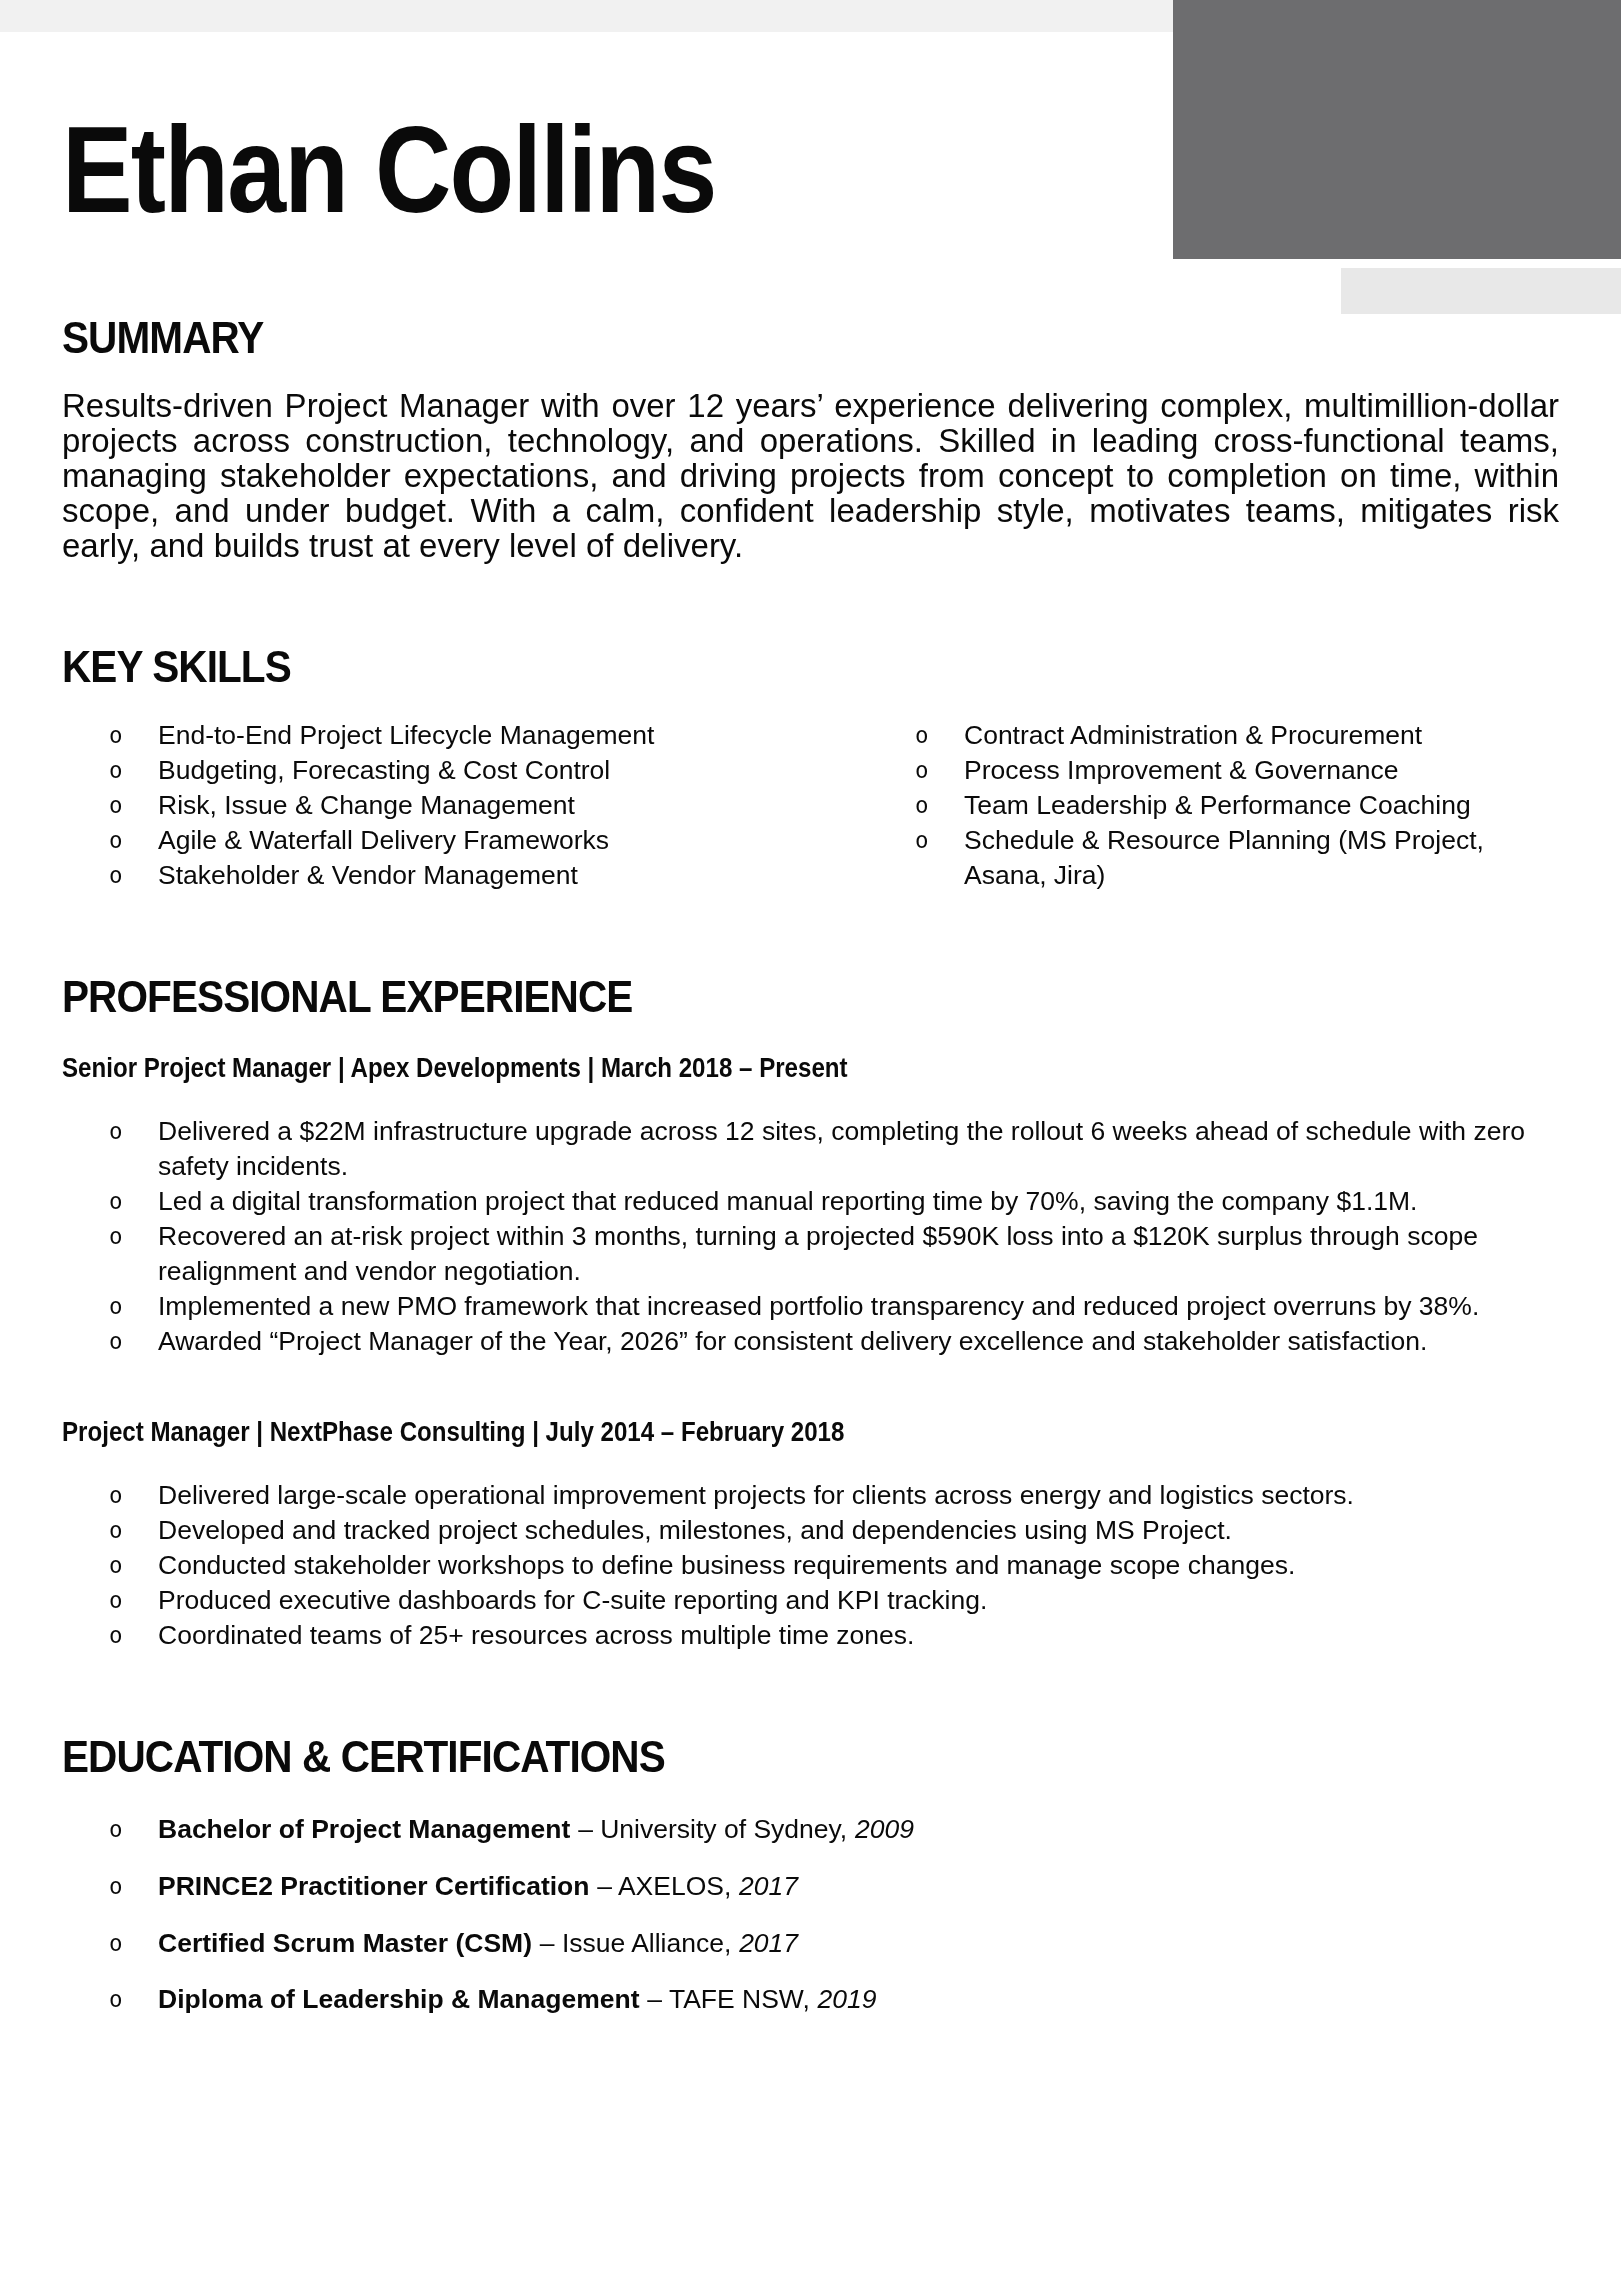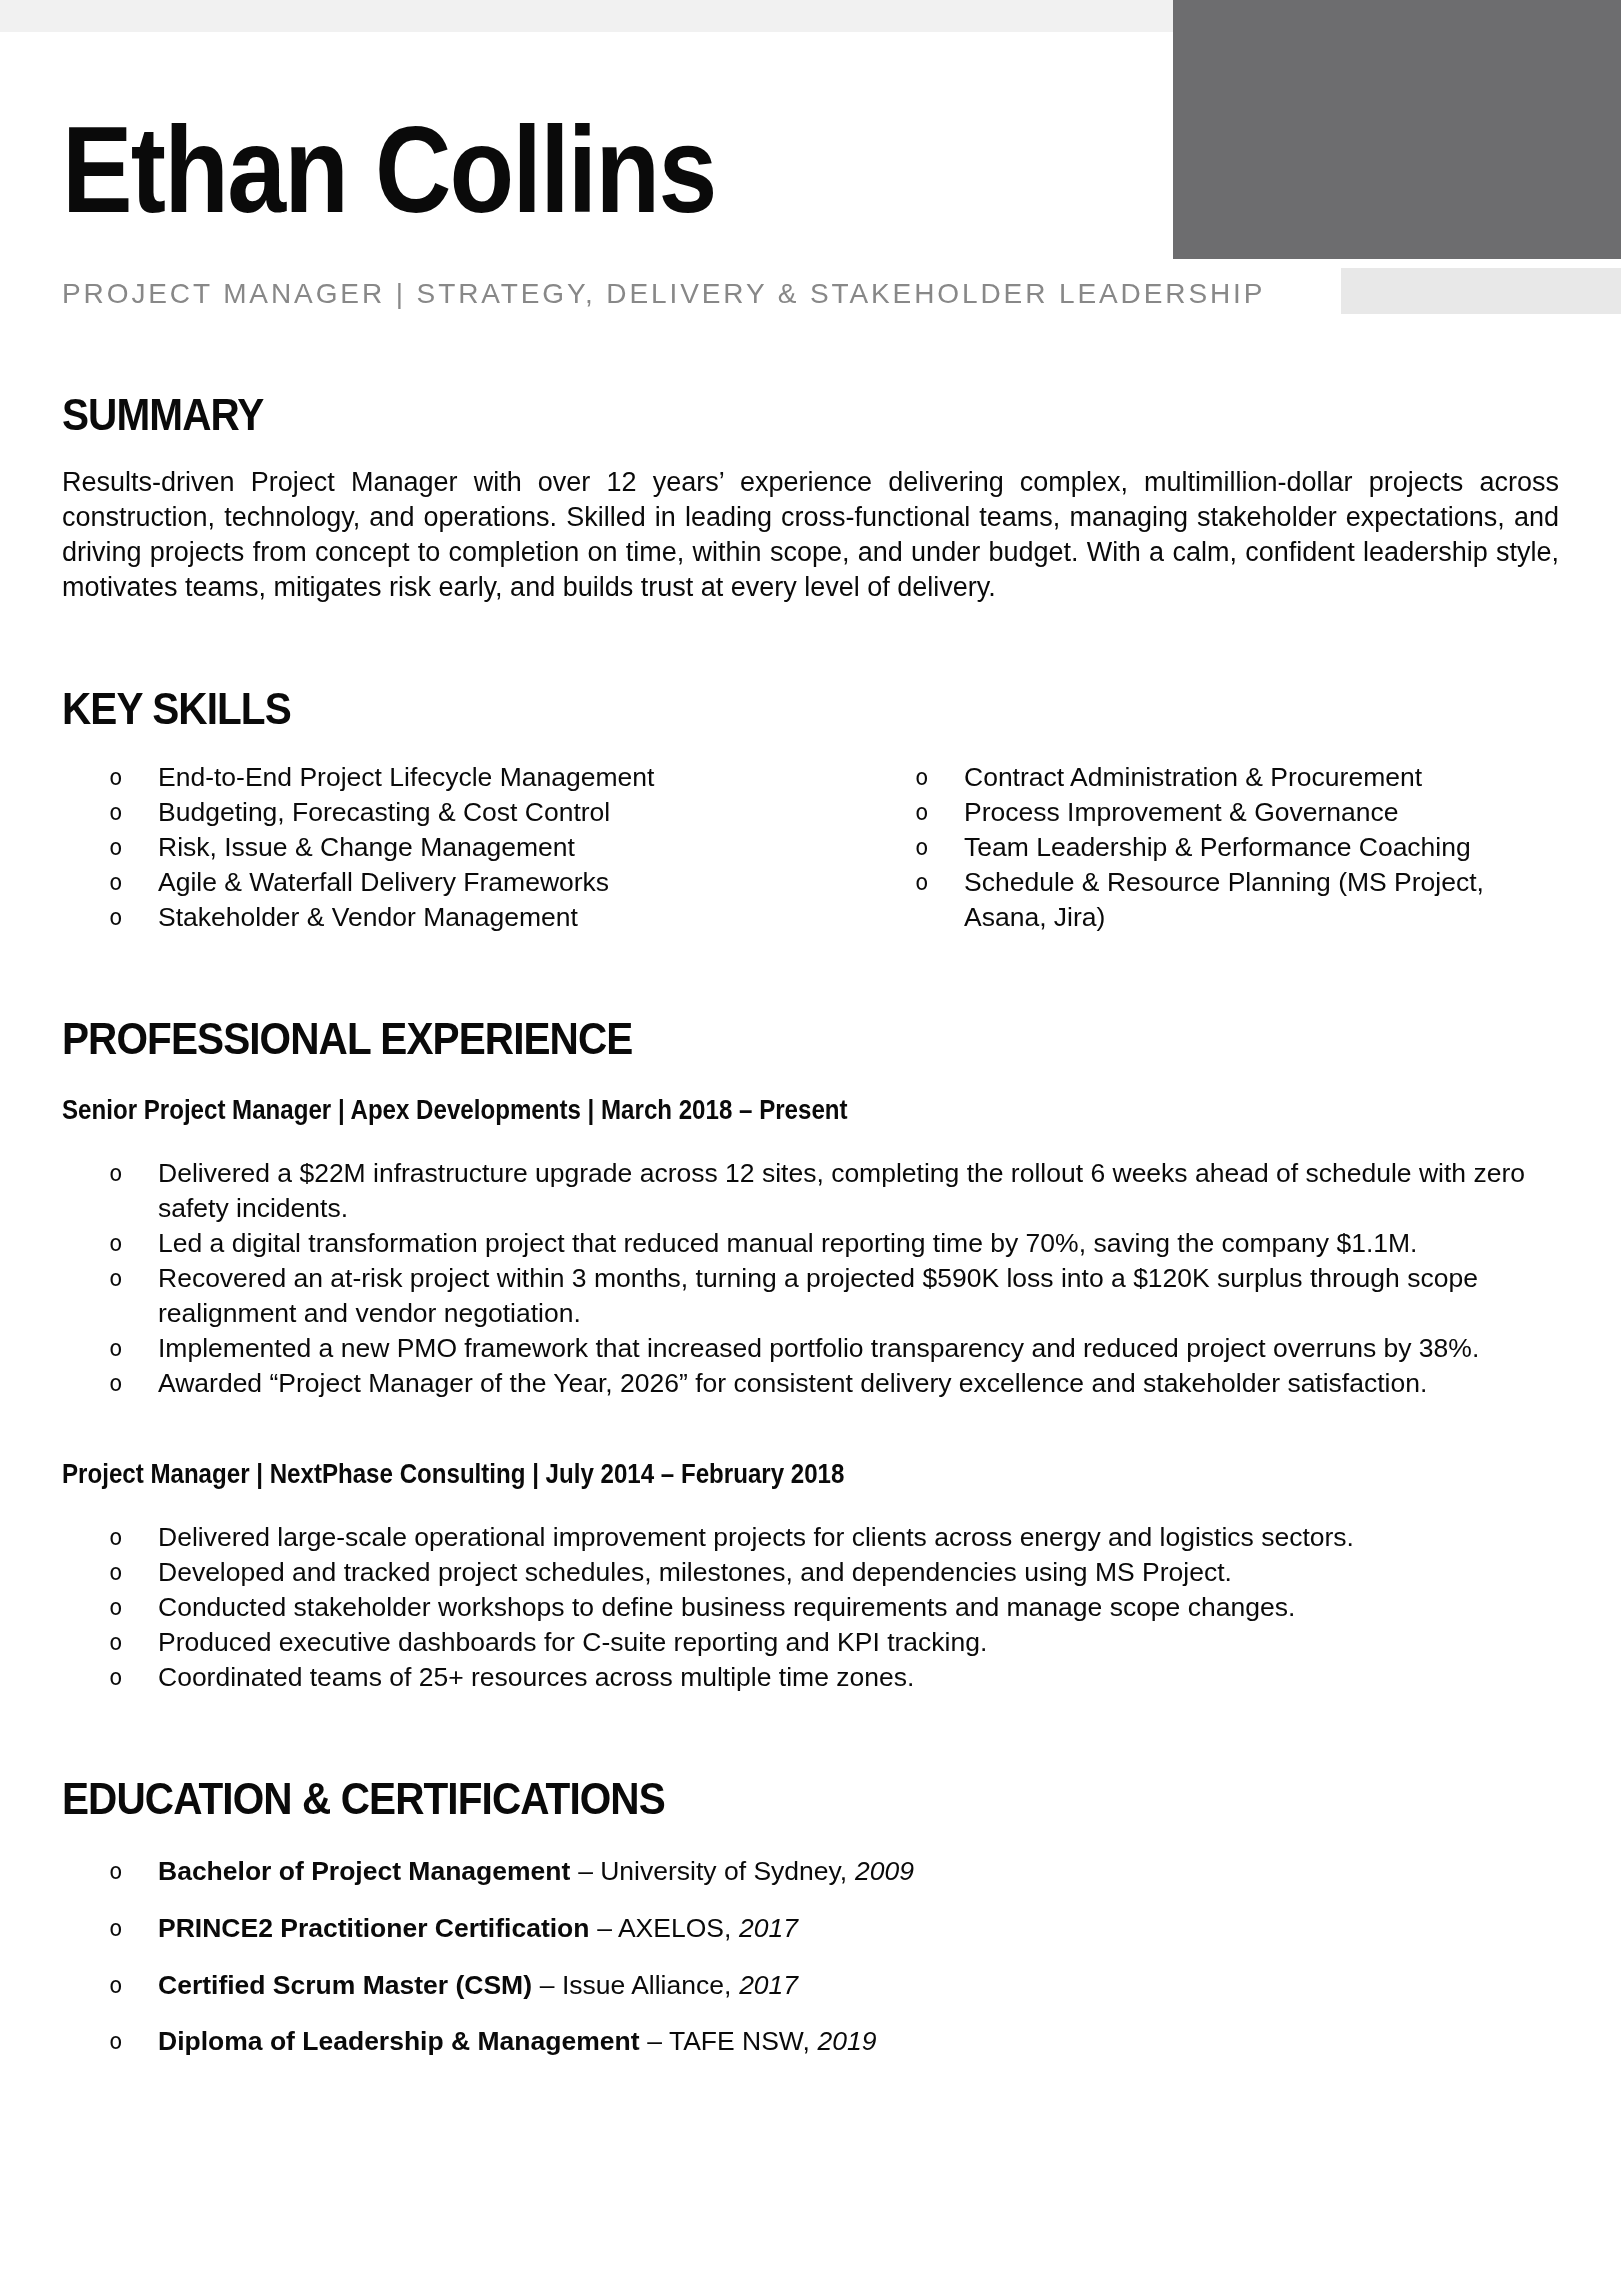--- a/index.html
+++ b/index.html
@@ -32,21 +32,21 @@
   .contact .sep{margin:0 8.8px;}
   .contact a{color:inherit;text-decoration:underline;cursor:pointer;}
 
   h2{
     margin:78px 0 0 0;
     font-size:45px;line-height:52px;font-weight:bold;letter-spacing:-1px;
     transform:scaleX(.9);transform-origin:left center;white-space:nowrap;
   }
   .body-just{
     margin:23.5px 0 0 0;
-    font-size:27px;line-height:35px;text-align:justify;
+    font-size:33px;line-height:35px;text-align:justify;
   }
 
   .skills{display:flex;margin-top:25.5px;}
   .skills .col-left{flex:0 0 56%;}
   .skills .col-right{flex:1 1 auto;}
 
   .bullet{display:flex;align-items:flex-start;}
   .indent-main .bullet{margin-left:47px;}
   .indent-right .bullet{margin-left:14.7px;}
   .b-marker{
@@ -74,21 +74,20 @@
 
 <div class="page">
   <div class="top-bar"></div>
   <div class="dark-block"></div>
   <div class="accent-strip"></div>
 
   <div class="content">
 
     <h1 class="name">Ethan Collins</h1>
 
-    <div class="headline">PROJECT MANAGER | STRATEGY, DELIVERY &amp; STAKEHOLDER LEADERSHIP</div>
 
 
     <h2>SUMMARY</h2>
     <p class="body-just">Results-driven Project Manager with over 12 years’ experience delivering complex, multimillion-dollar projects across construction, technology, and operations. Skilled in leading cross-functional teams, managing stakeholder expectations, and driving projects from concept to completion on time, within scope, and under budget. With a calm, confident leadership style, motivates teams, mitigates risk early, and builds trust at every level of delivery.</p>
 
     <h2>KEY SKILLS</h2>
     <div class="skills">
       <div class="col-left indent-main">
         <div class="bullet">
             <span class="b-marker">o</span>

